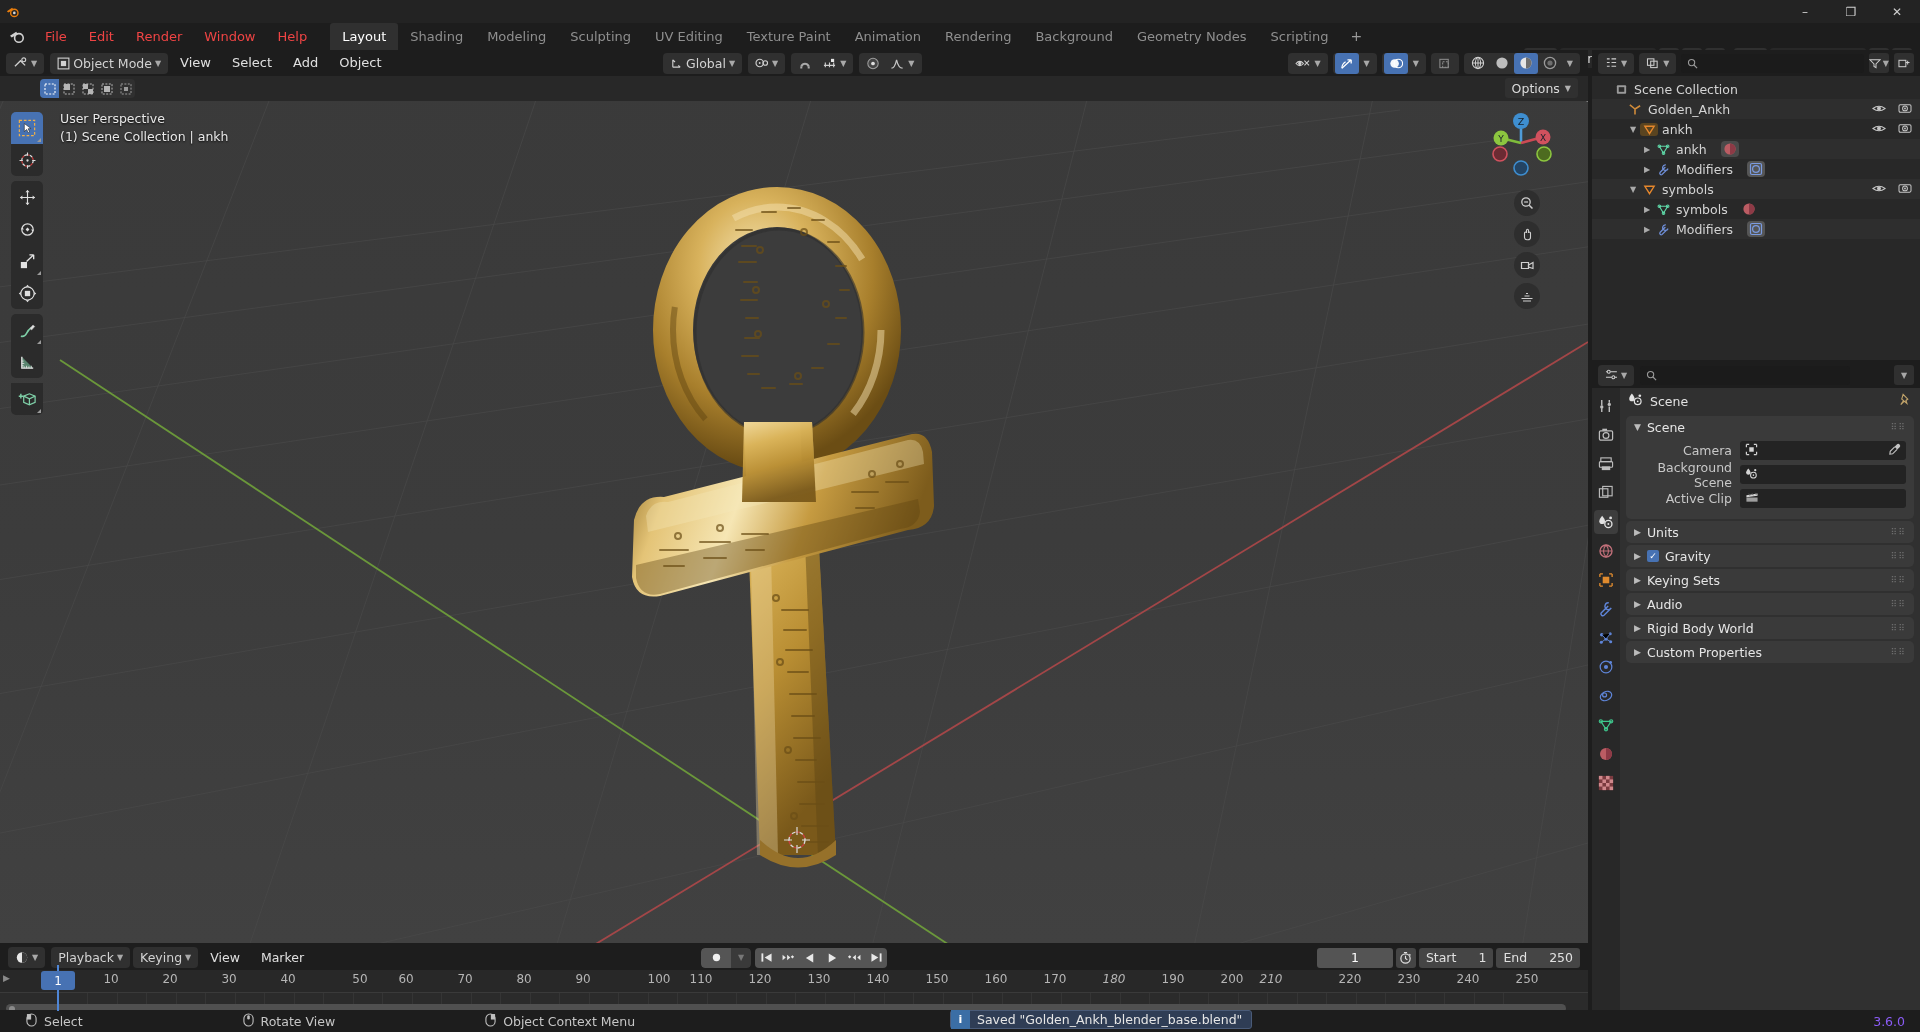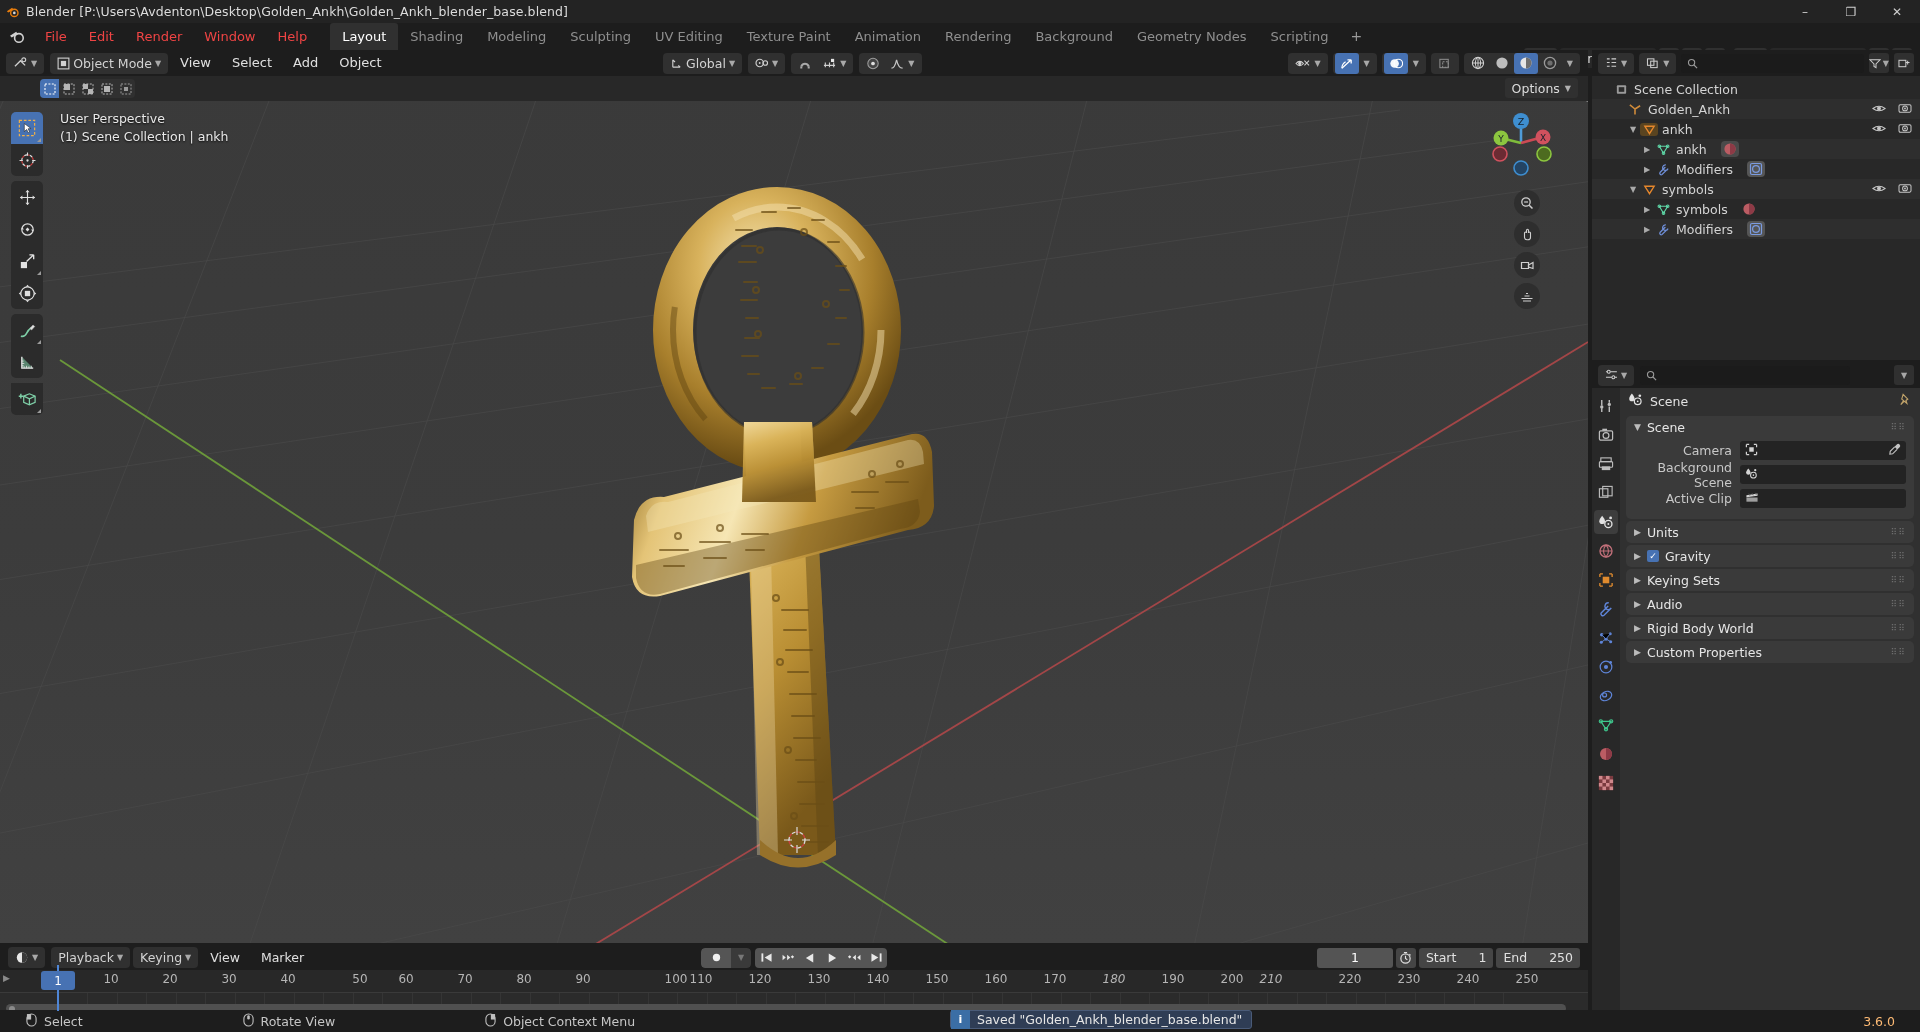--- a/index.html
+++ b/index.html
@@ -173,21 +173,21 @@
   .playhead-line{ position:absolute; top:20px; width:2px; height:46px; background:#4f86d6; z-index:5;}
   .scrollbar{ position:absolute; left:6px; bottom:4px; height:9px; background:#505050; border-radius:5px; display:flex; align-items:center; padding-left:3px;}
   .scrollbar .nub{ width:6px; height:6px; border-radius:50%; background:#8a8a8a;}
 
   
   .statusbar{
     position:absolute; left:0; bottom:0; width:1920px; height:22px; background:#1d1d1d;
     display:flex; align-items:center; font-size:12.5px; color:#c6c6c6;
   }
   .sb-item{ display:flex; align-items:center; gap:7px; margin-left:26px;}
-  .sb-version{ position:absolute; right:25px; color:#fdba74;}
+  .sb-version{ position:absolute; right:15px; color:#8b5cf6;}
   .toast{
     position:absolute; left:50%; transform:translateX(-50%); top:0px; height:19px;
     background:#2f3d55; border:1px solid #4a5b78; border-radius:3px; display:flex; align-items:center;
     gap:7px; padding:0 9px 0 0; color:#e6e6e6; font-size:12.5px;
   }
   .toast .ibadge{ width:19px; height:19px; background:#3b6ea5; display:flex; align-items:center; justify-content:center; color:#fff; font-weight:bold; font-size:11px;}
 
   
   .edge-arrow{ position:absolute; color:#8a8a8a; font-size:9px; }
 </style>
@@ -197,21 +197,20 @@
 <div class="app">
 
   <div class="titlebar">
     <div class="tb-icon">
       <svg width="14" height="14" viewBox="0 0 16 16">
         <circle cx="9.5" cy="9" r="4.2" fill="none" stroke="#e87d0d" stroke-width="1.6"></circle>
         <path d="M1 7 L7 3.2 L8.6 5.4 L2.6 8.6 Z" fill="#e87d0d"></path>
         <circle cx="9.5" cy="9" r="1.5" fill="#d9d9d9"></circle>
       </svg>
     </div>
-    <div class="tb-text">Blender [P:\Users\Avdenton\Desktop\Golden_Ankh\Golden_Ankh_blender_base.blend]</div>
     <div class="win-btns">
       <div class="win-btn">–</div>
       <div class="win-btn">❐</div>
       <div class="win-btn close">✕</div>
     </div>
   </div>
 
   <div class="topbar">
     <div class="blender-logo">
       <svg width="17" height="15" viewBox="0 0 18 16">
@@ -1297,21 +1296,21 @@
       <div id="ticks">
           <div class="tick" style="left: 111.096px;">10</div>
           <div class="tick" style="left: 170.092px;">20</div>
           <div class="tick" style="left: 229.088px;">30</div>
           <div class="tick" style="left: 288.084px;">40</div>
           <div class="tick" style="left: 360px;">50</div>
           <div class="tick" style="left: 406.076px;">60</div>
           <div class="tick" style="left: 465.072px;">70</div>
           <div class="tick" style="left: 524.068px;">80</div>
           <div class="tick" style="left: 583.064px;">90</div>
-          <div class="tick" style="left: 676px; text-align: right;">100</div>
+          <div class="tick" style="left: 659px; text-align: right;">100</div>
           <div class="tick" style="left: 701.056px;">110</div>
           <div class="tick" style="left: 760.052px;">120</div>
           <div class="tick" style="left: 819.048px;">130</div>
           <div class="tick" style="left: 878.044px;">140</div>
           <div class="tick" style="left: 937.04px;">150</div>
           <div class="tick" style="left: 996.036px;">160</div>
           <div class="tick" style="left: 1055.03px;">170</div>
           <div class="tick" style="left: 1114.03px; font-style: italic;">180</div>
           <div class="tick" style="left: 1173.02px;">190</div>
           <div class="tick" style="left: 1232.02px;">200</div>

